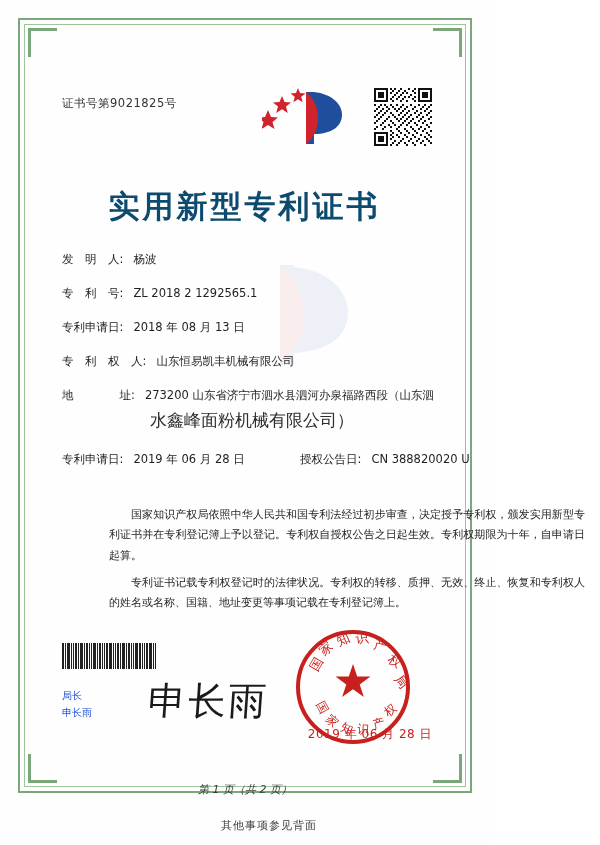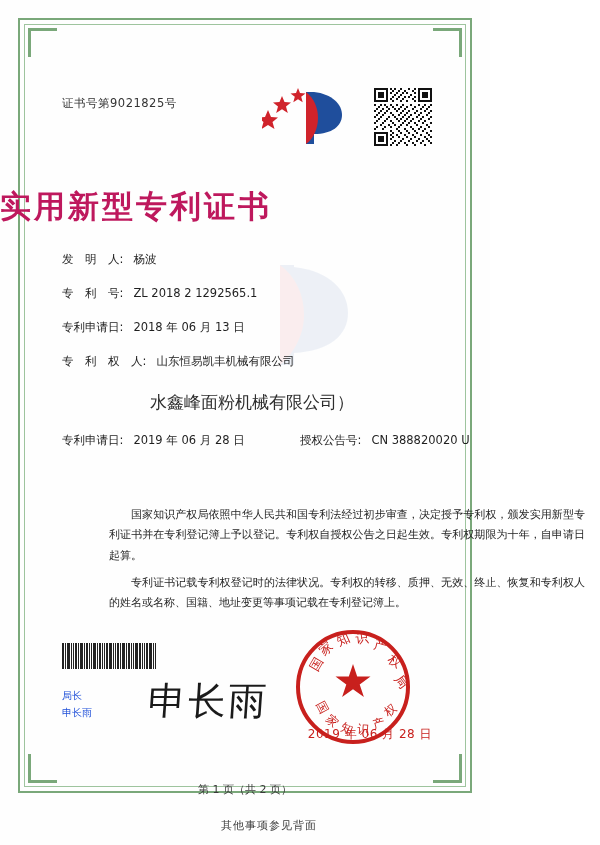--- a/index.html
+++ b/index.html
@@ -64,25 +64,26 @@
     position: absolute;
     right: 58px; top: 88px;
     width: 58px; height: 58px;
     background: #ffffff;
   }
   .qr svg { display:block; }
 
   .main-title {
     position: absolute;
     left: 0; right: 1px; top: 186px;
+    text-align: center;
     font-family: "DejaVu Serif", serif;
     font-size: 31px;
     font-weight: bold;
     letter-spacing: 3px;
-    color: #be185d;
+    color: #0c4a6e;
   }
 
   .fields {
     position: absolute;
     left: 62px; top: 250px;
     width: 478px;
     font-size: 11.5px;
     line-height: 1.6;
   }
   .frow {
@@ -172,20 +173,21 @@
     color: #c8201d;
     letter-spacing: 0.5px;
   }
 
   .page-num {
     position: absolute;
     left: 0; right: 0; top: 782px;
     text-align: center;
     font-size: 11px;
     color: #3a3a3a;
+    font-style: italic;
   }
   .footer-note {
     position: absolute;
     left: 0; right: 0; top: 818px;
     text-align: center;
     font-size: 11px;
     color: #3a3a3a;
     letter-spacing: 1px;
     padding-left: 48px;
   }
@@ -448,42 +450,46 @@
       <div class="fvalue">杨波</div>
     </div>
 
     <div class="frow">
       <div class="flabel">专　利　号:</div>
       <div class="fvalue">ZL 2018 2 1292565.1</div>
     </div>
 
     <div class="frow">
       <div class="flabel">专利申请日:</div>
-      <div class="fvalue">2018 年 06 月 13 日</div>
+      <div class="fvalue">2018 年 08 月 13 日</div>
     </div>
 
     <div class="frow">
       <div class="flabel">专　利　权　人:</div>
       <div class="fvalue">山东恒易凯丰机械有限公司</div>
     </div>
 
     <div class="frow">
       <div style="flex:1 1 auto;">
+        <div style="display:flex;">
+          <div class="flabel">地　　　　址:</div>
+          <div class="fvalue">273200  山东省济宁市泗水县泗河办泉福路西段（山东泗</div>
+        </div>
         <div class="addr-second">水鑫峰面粉机械有限公司）</div>
       </div>
     </div>
 
     <div class="frow">
       <div class="inline-pair">
         <div class="seg-left">
           <div class="flabel">专利申请日:</div>
           <div class="fvalue">2019 年 06 月 28 日</div>
         </div>
         <div class="seg-right">
-          <div class="flabel">授权公告号:</div>
+          <div class="flabel">授权公告日:</div>
           <div class="fvalue">CN 388820020 U</div>
         </div>
       </div>
     </div>
 
   </div>
 
   <div class="paragraphs">
     <p>国家知识产权局依照中华人民共和国专利法经过初步审查，决定授予专利权，颁发实用新型专利证书并在专利登记簿上予以登记。专利权自授权公告之日起生效。专利权期限为十年，自申请日起算。</p>
     <p>专利证书记载专利权登记时的法律状况。专利权的转移、质押、无效、终止、恢复和专利权人的姓名或名称、国籍、地址变更等事项记载在专利登记簿上。</p>

